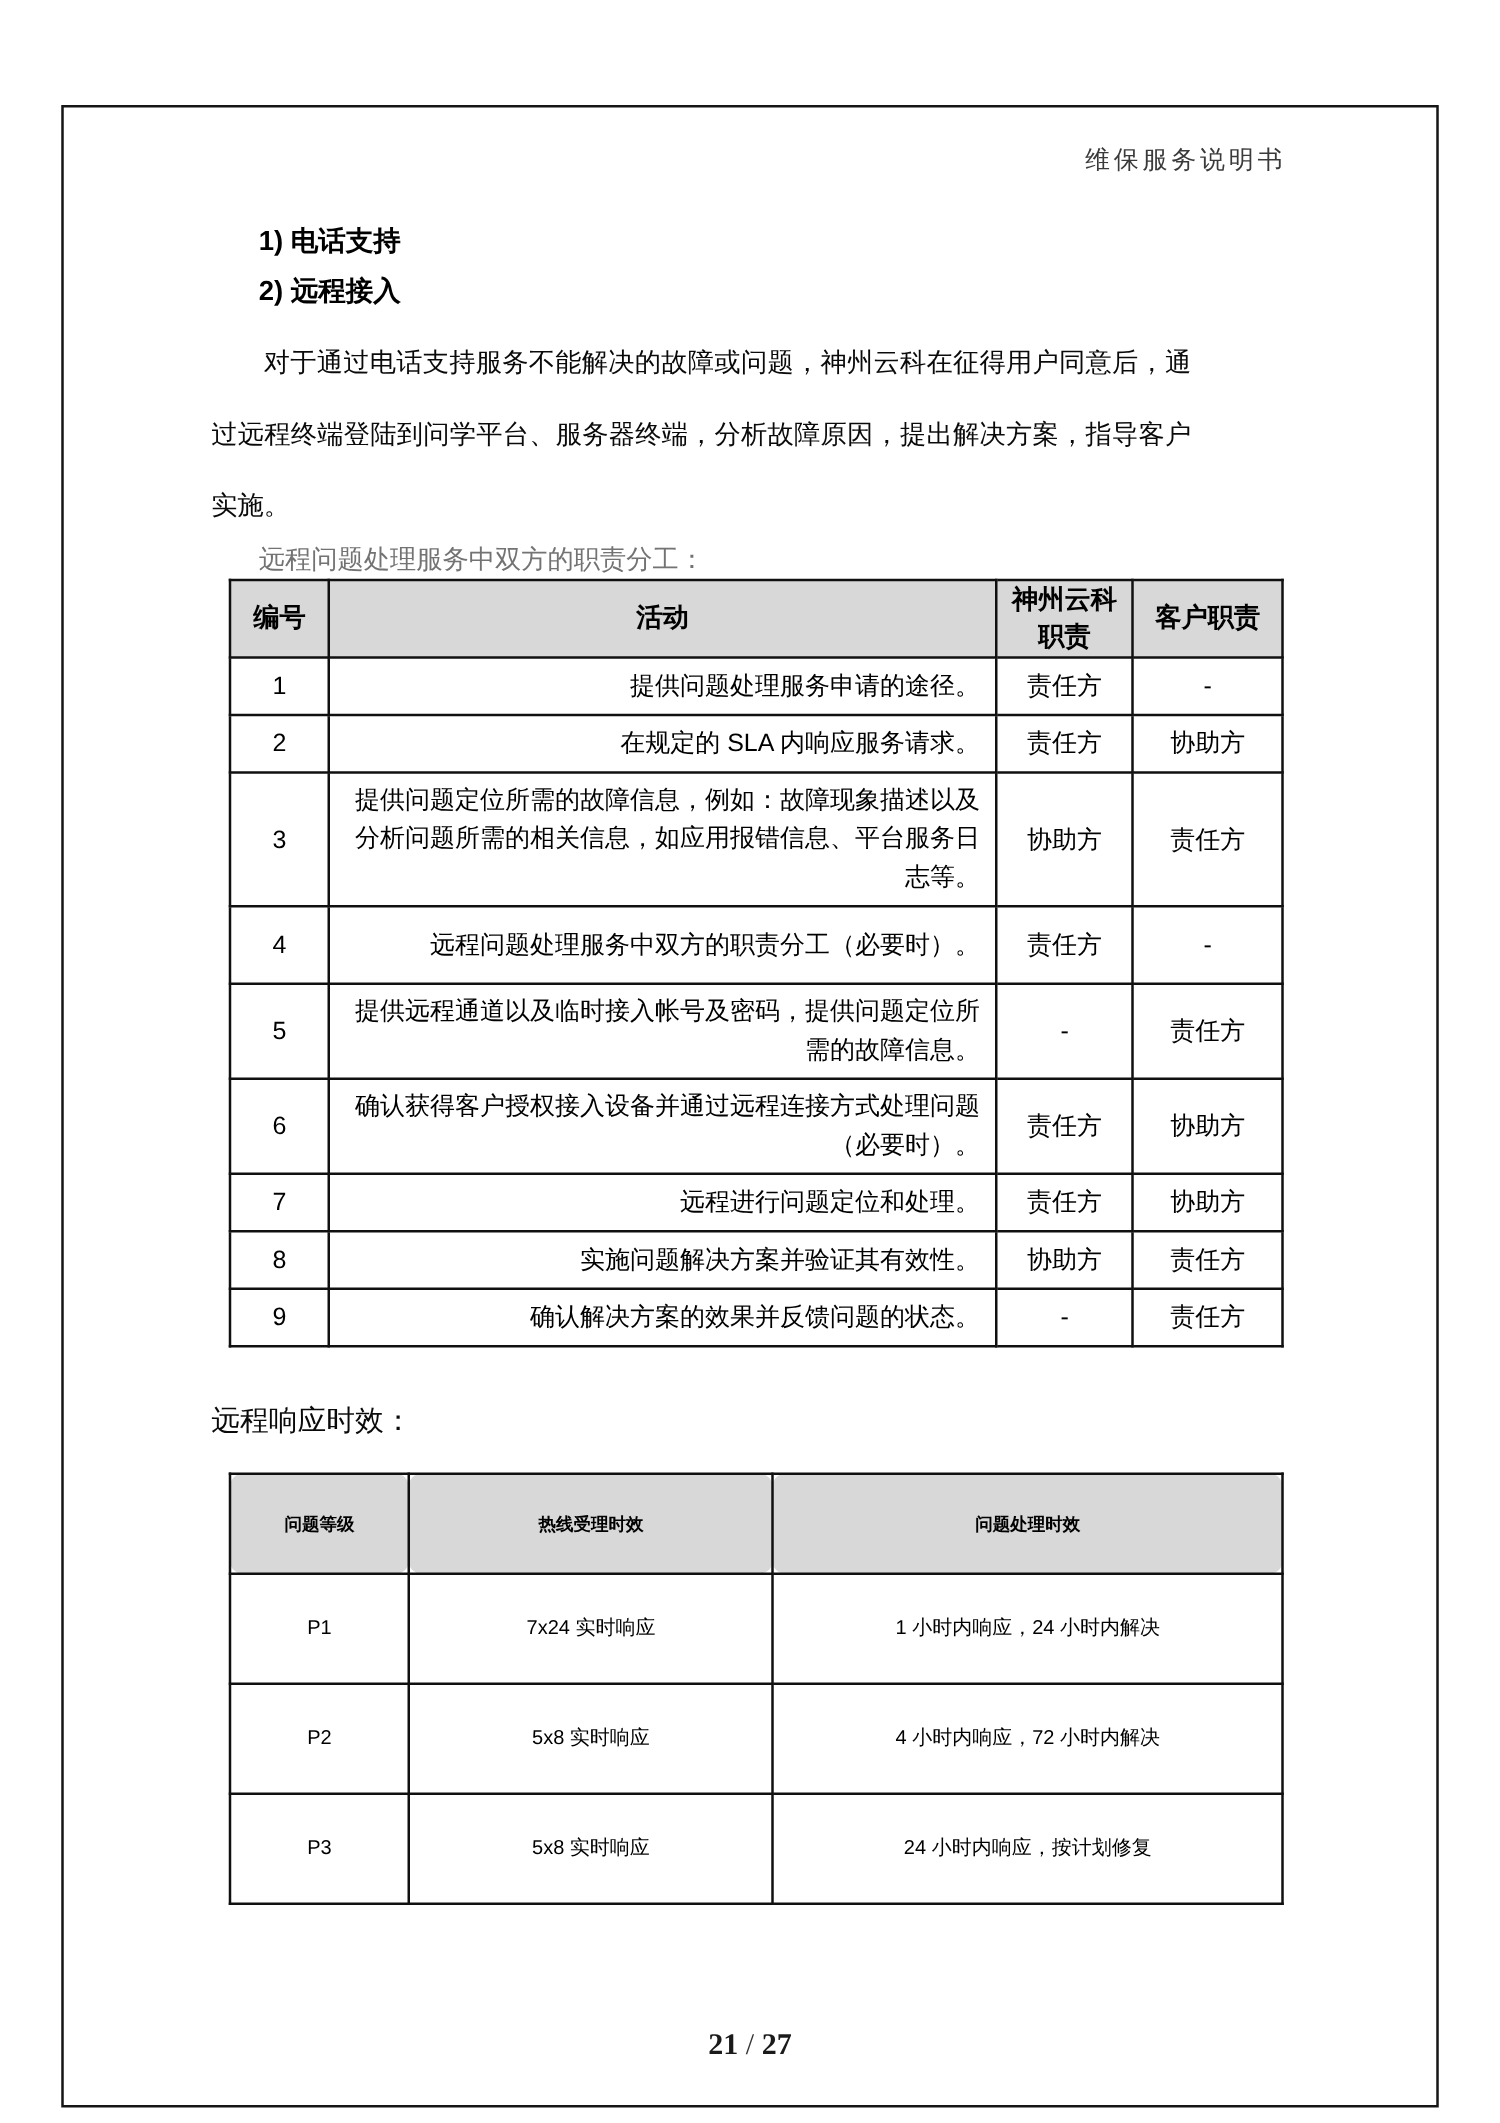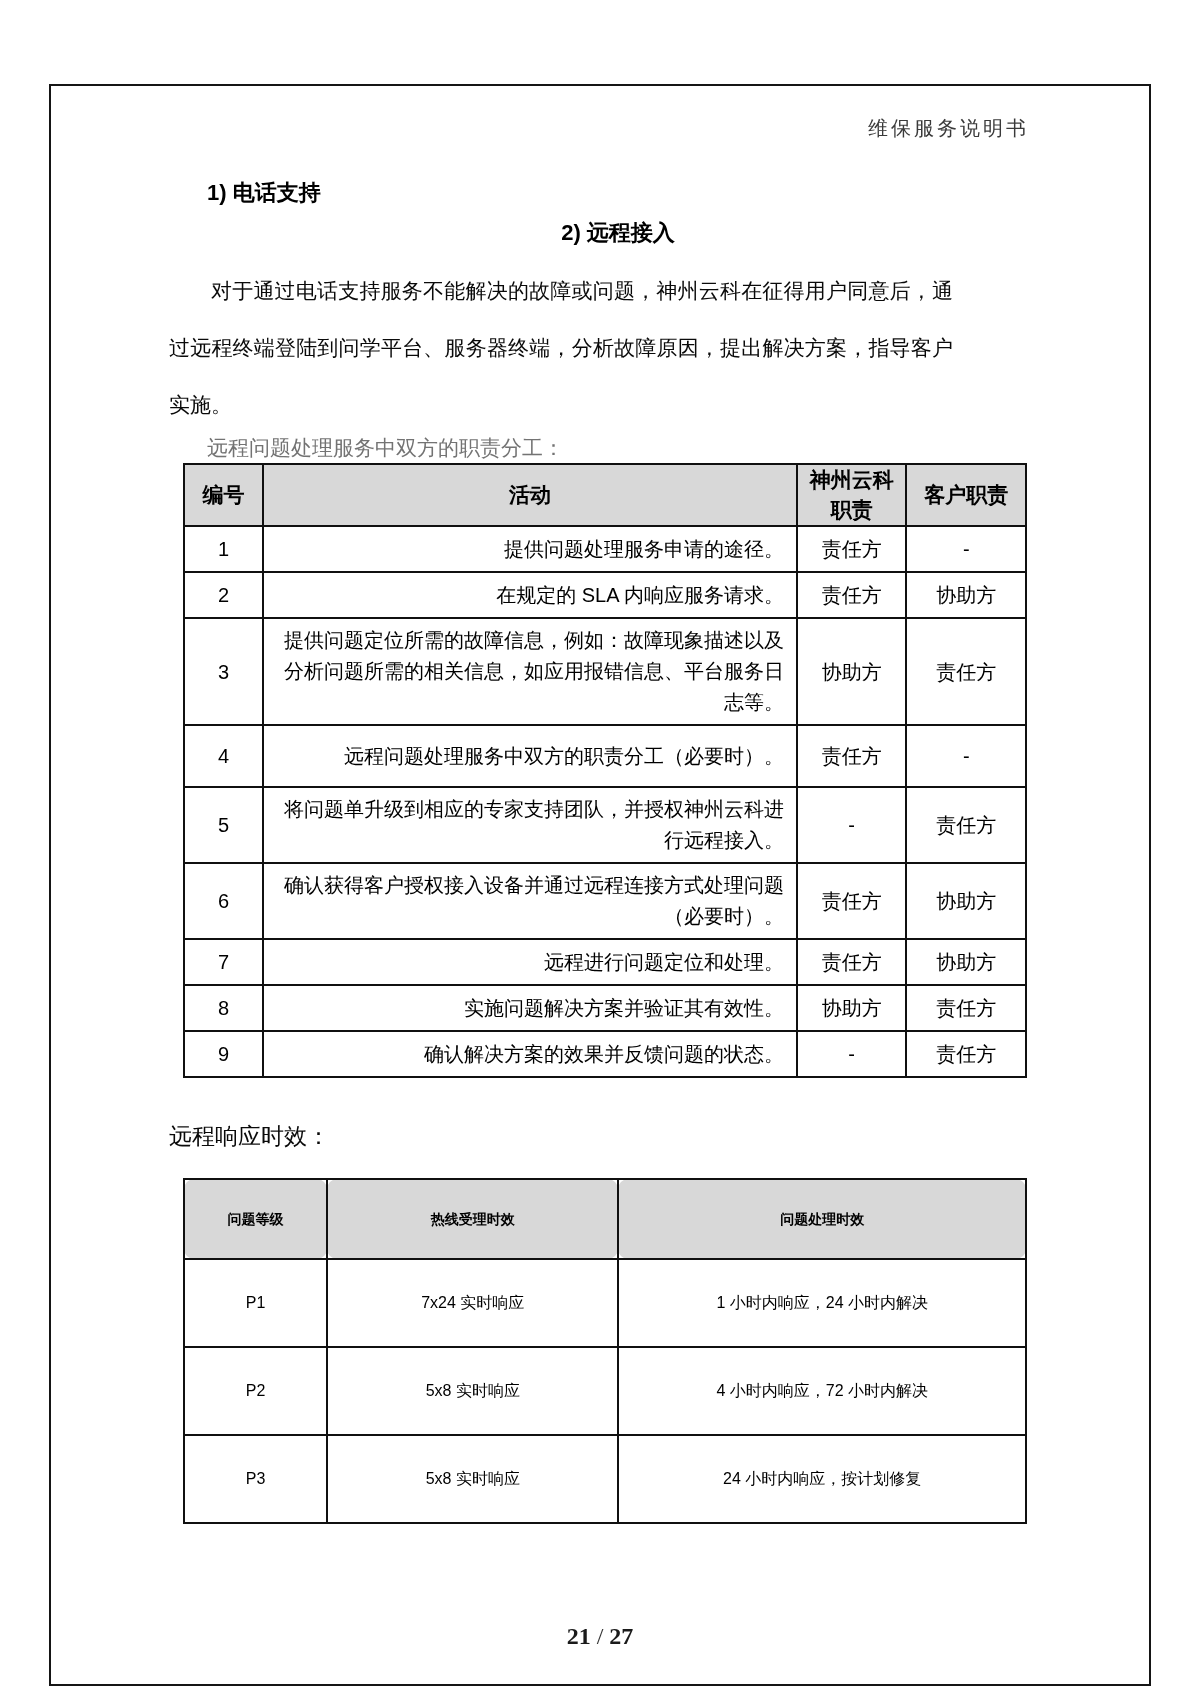--- a/index.html
+++ b/index.html
@@ -27,21 +27,21 @@
     line-height: 28px;
     height: 28px;
   }
   .sec-heading {
     margin-top: 36px;
     padding-left: 38px;
     font-size: 22px;
     font-weight: bold;
     line-height: 30px;
   }
-  .sec-heading.second { margin-top: 10px; text-align: center; }
+  .sec-heading.second { margin-top: 10px; }
   .body-para {
     margin-top: 14px;
     margin-right: 76px;
     font-size: 21px;
     line-height: 57px;
     text-indent: 2em;
     text-align: justify;
     color: #0a0a0a;
   }
   .lead-in {
@@ -160,21 +160,21 @@
       <td>责任方</td>
     </tr>
     <tr class="rh-m">
       <td>4</td>
       <td class="activity">远程问题处理服务中双方的职责分工（必要时）。</td>
       <td>责任方</td>
       <td>-</td>
     </tr>
     <tr class="rh-2l">
       <td>5</td>
-      <td class="activity">将问题单升级到相应的专家支持团队，并授权神州云科进行远程接入。</td>
+      <td class="activity">提供远程通道以及临时接入帐号及密码，提供问题定位所需的故障信息。</td>
       <td>-</td>
       <td>责任方</td>
     </tr>
     <tr class="rh-2l">
       <td>6</td>
       <td class="activity">确认获得客户授权接入设备并通过远程连接方式处理问题（必要时）。</td>
       <td>责任方</td>
       <td>协助方</td>
     </tr>
     <tr class="rh-s">

